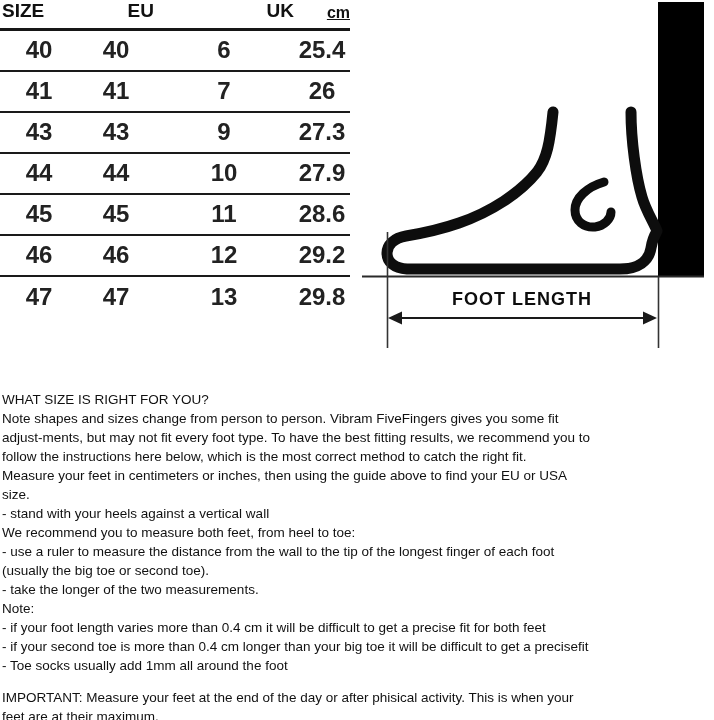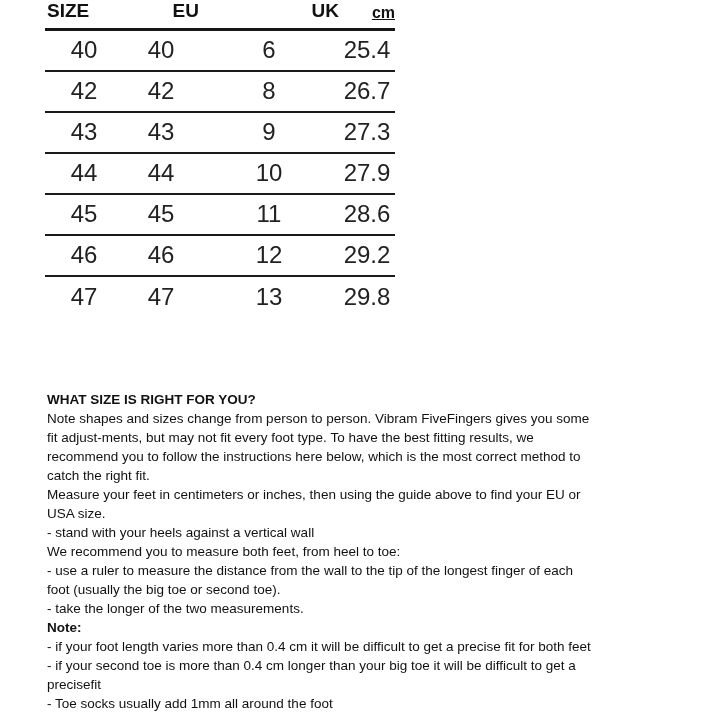--- a/index.html
+++ b/index.html
@@ -3,21 +3,21 @@
 <meta charset="utf-8">
 <style>
   * { margin: 0; padding: 0; box-sizing: border-box; }
   html, body { background: #fff; }
   body {
     width: 714px; height: 720px;
     font-family: "Liberation Sans", sans-serif;
     color: #161616;
     overflow: hidden;
   }
-  .page { width: 596px; height: 720px; background: #fff; padding-left: 45px; }
+  .page { width: 596px; height: 720px; background: #fff; }
 
   
   .top { display: flex; flex-direction: row; height: 360px; }
 
   table.size-table {
     width: 350px; min-width: 350px;
     border-collapse: collapse;
     table-layout: fixed;
     align-self: flex-start;
   }
@@ -27,40 +27,40 @@
   table.size-table col.c4 { width: 56px; }
   table.size-table th {
     font-size: 19px; font-weight: 700; color: #111;
     text-align: right; vertical-align: bottom;
     height: 28px; padding-bottom: 6px;
     border-bottom: 3px solid #161616;
   }
   table.size-table th.size-h { text-align: left; padding-left: 2px; }
   table.size-table th.cm-h { font-size: 16px; text-decoration: underline; }
   table.size-table td {
-    font-size: 24px; font-weight: 400; color: #222;
+    font-size: 24px; font-weight: 700; color: #222;
     text-align: center; height: 41px;
     border-bottom: 2px solid #1a1a1a;
   }
   table.size-table tr:last-child td { border-bottom: none; }
 
   .diagram { width: 354px; height: 360px; position: relative; }
   .diagram svg { display: block; }
   .diagram text {
     font-family: "Liberation Sans", sans-serif;
     font-weight: 700; font-size: 18px; letter-spacing: 1px;
     fill: #0d0d0d;
   }
 
   
   .content {
     padding: 0 3px 0 2px;
     font-size: 13.5px; line-height: 19px; color: #111;
   }
-  .content .h { font-weight: 700; }
+  .content .h { font-weight: 400; }
   .content .heading { margin-top: 30px; }
   .content .sp { }
   .content .important { margin-top: 13px; }
 </style>
 </head>
 <body>
 
 <div class="page">
 
   <div class="top">
@@ -81,24 +81,24 @@
         </tr>
       </thead>
       <tbody>
           <tr>
             <td>40</td>
             <td>40</td>
             <td>6</td>
             <td>25.4</td>
           </tr>
           <tr>
-            <td>42</td>
-            <td>42</td>
-            <td>8</td>
-            <td>26.7</td>
+            <td>41</td>
+            <td>41</td>
+            <td>7</td>
+            <td>26</td>
           </tr>
           <tr>
             <td>43</td>
             <td>43</td>
             <td>9</td>
             <td>27.3</td>
           </tr>
           <tr>
             <td>44</td>
             <td>44</td>
@@ -119,20 +119,54 @@
           </tr>
           <tr>
             <td>47</td>
             <td>47</td>
             <td>13</td>
             <td>29.8</td>
           </tr>
         </tbody>
     </table>
 
+    <div class="diagram">
+      <svg viewBox="0 0 354 360" width="354" height="360">
+
+        <rect x="308" y="2" width="46" height="275" fill="#000"></rect>
+
+        <line x1="12" y1="276.5" x2="354" y2="276.5" stroke="#2a2a2a" stroke-width="2"></line>
+
+        <path d="M 203,112
+                 C 200,142 197,159 187,172
+                 C 170,193 141,212 109,223
+                 C 89,230 68,234 56,236
+                 C 44,238 37,245 37,253
+                 C 37,262 44,268 57,269
+                 L 270,269
+                 C 288,269 299,261 301,248
+                 C 302,241 304,236 307,231
+                 C 304,223 296,211 292,197
+                 C 286,177 281,140 281,112" fill="none" stroke="#0d0d0d" stroke-width="11" stroke-linecap="round" stroke-linejoin="round"></path>
+
+        <path d="M 254,182
+                 C 237,187 225,198 225,210
+                 C 225,221 234,228 245,227
+                 C 254,226 261,219 261,212" fill="none" stroke="#0d0d0d" stroke-width="9" stroke-linecap="round"></path>
+
+        <line x1="37.5" y1="232" x2="37.5" y2="348" stroke="#333" stroke-width="1.6"></line>
+        <line x1="308.5" y1="277" x2="308.5" y2="348" stroke="#333" stroke-width="1.6"></line>
+
+        <line x1="48" y1="318" x2="297" y2="318" stroke="#1a1a1a" stroke-width="2.2"></line>
+        <polygon points="38,318 52,311.5 52,324.5" fill="#1a1a1a"></polygon>
+        <polygon points="307,318 293,311.5 293,324.5" fill="#1a1a1a"></polygon>
+
+        <text x="172" y="305" text-anchor="middle">FOOT LENGTH</text>
+      </svg>
+    </div>
   </div>
 
   <div class="content">
     <div class="h heading">WHAT SIZE IS RIGHT FOR YOU?</div>
     <div>Note shapes and sizes change from person to person. Vibram FiveFingers gives you some fit adjust-ments, but may not fit every foot type. To have the best fitting results, we recommend you to follow the instructions here below, which is the most correct method to catch the right fit.</div>
 
     <div class="sp">Measure your feet in centimeters or inches, then using the guide above to find your EU or USA size.</div>
 
     <div class="sp">
       <div>- stand with your heels against a vertical wall</div>

